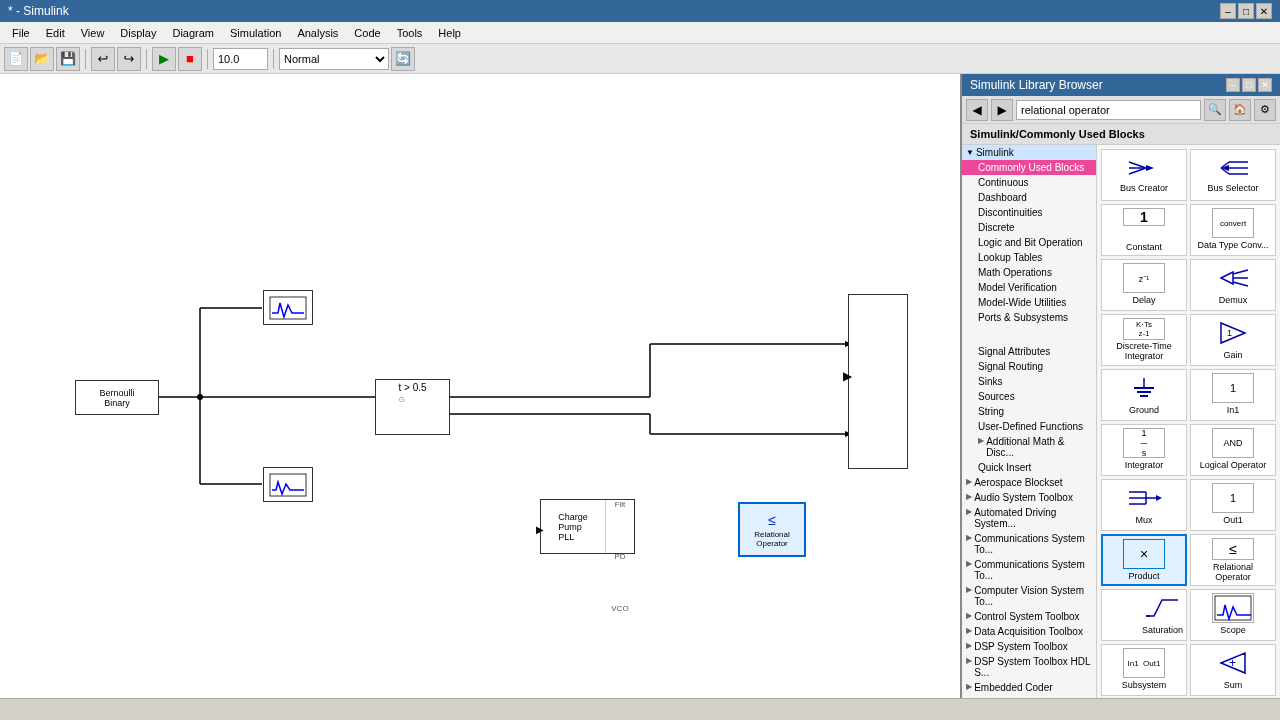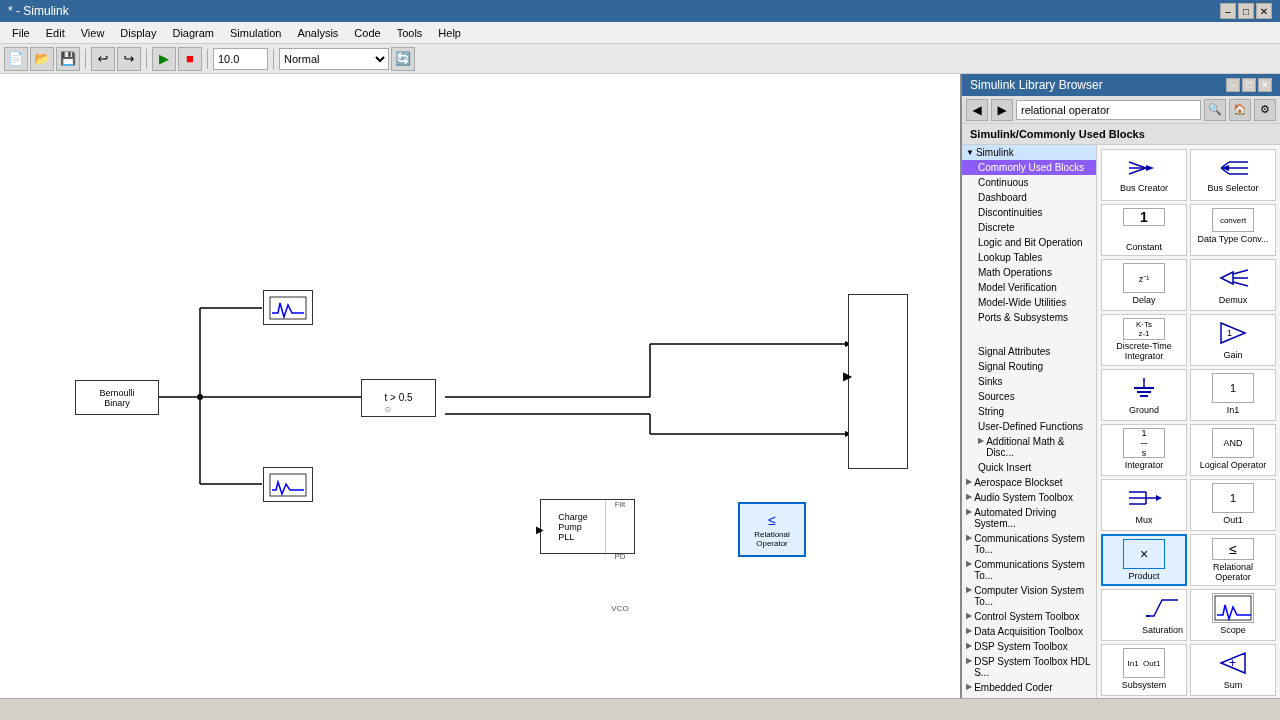--- a/index.html
+++ b/index.html
@@ -86,21 +86,21 @@
         <span>Bernoulli<br>Binary</span>
       </div>
 
       <div style="position:absolute;left:263px;top:216px;width:50px;height:35px;border:1px solid #333;background:white;display:flex;align-items:center;justify-content:center;cursor:move;">
         <svg width="40" height="26">
           <rect x="2" y="2" width="36" height="22" fill="white" stroke="#333" stroke-width="1"></rect>
           <polyline points="4,18 10,18 12,8 16,22 20,10 24,18 28,18 36,18" fill="none" stroke="blue" stroke-width="1.5"></polyline>
         </svg>
       </div>
 
-      <div style="position:absolute;left:361px;top:305px;width:75px;height:38px;border:1px solid #333;background:white;display:flex;align-items:flex-end;justify-content:center;font-size:9px;cursor:move;padding:2px;">
+      <div style="position:absolute;left:375px;top:305px;width:75px;height:56px;border:1px solid #333;background:white;display:flex;align-items:flex-start;justify-content:center;font-size:9px;cursor:move;padding:2px;">
         <div style="font-size:10px;">t &gt; 0.5<br><span style="font-size:8px;color:#888;">⊙</span></div>
       </div>
 
       <div style="position:absolute;left:263px;top:393px;width:50px;height:35px;border:1px solid #333;background:white;display:flex;align-items:center;justify-content:center;cursor:move;">
         <svg width="40" height="26">
           <rect x="2" y="2" width="36" height="22" fill="white" stroke="#333" stroke-width="1"></rect>
           <polyline points="4,18 8,18 10,10 14,22 18,12 22,18 28,18 36,18" fill="none" stroke="blue" stroke-width="1.5"></polyline>
         </svg>
       </div>
 
@@ -157,21 +157,21 @@
 
       <div style="display:flex;flex:1;overflow:hidden;">
 
         <div style="width:135px;background:#f5f5f5;border-right:1px solid #ccc;overflow-y:auto;font-size:10px;font-family:'Segoe UI',Arial,sans-serif;">
 
           <div style="padding:2px 4px;cursor:pointer;display:flex;align-items:center;gap:2px;background:#cce4ff;">
             <span style="font-size:8px;">▼</span>
             <span>Simulink</span>
           </div>
 
-          <div style="padding:2px 4px 2px 16px;cursor:pointer;background:#8b5cf6;color:white;font-size:10px;">Commonly Used Blocks</div>
+          <div style="padding:2px 4px 2px 16px;cursor:pointer;background:#ec4899;color:white;font-size:10px;">Commonly Used Blocks</div>
           <div style="padding:2px 4px 2px 16px;cursor:pointer;font-size:10px;">Continuous</div>
           <div style="padding:2px 4px 2px 16px;cursor:pointer;font-size:10px;">Dashboard</div>
           <div style="padding:2px 4px 2px 16px;cursor:pointer;font-size:10px;">Discontinuities</div>
           <div style="padding:2px 4px 2px 16px;cursor:pointer;font-size:10px;">Discrete</div>
           <div style="padding:2px 4px 2px 16px;cursor:pointer;font-size:10px;">Logic and Bit Operation</div>
           <div style="padding:2px 4px 2px 16px;cursor:pointer;font-size:10px;">Lookup Tables</div>
           <div style="padding:2px 4px 2px 16px;cursor:pointer;font-size:10px;">Math Operations</div>
           <div style="padding:2px 4px 2px 16px;cursor:pointer;font-size:10px;">Model Verification</div>
           <div style="padding:2px 4px 2px 16px;cursor:pointer;font-size:10px;">Model-Wide Utilities</div>
           <div style="padding:2px 4px 2px 16px;cursor:pointer;font-size:10px;">Ports &amp; Subsystems</div>
@@ -226,21 +226,21 @@
             </div>
             <span style="font-size:9px;text-align:center;">Bus Selector</span>
           </div>
 
           <div style="background:white;border:1px solid #ccc;padding:3px;display:flex;flex-direction:column;align-items:center;cursor:pointer;min-height:52px;">
             <div style="width:42px;height:30px;border:1px solid #aaa;display:flex;align-items:center;justify-content:center;font-size:14px;font-weight:bold;">1</div>
             <span style="font-size:9px;text-align:center;margin-top:16px;">Constant</span>
           </div>
 
           <div style="background:white;border:1px solid #ccc;padding:3px;display:flex;flex-direction:column;align-items:center;cursor:pointer;min-height:52px;">
-            <div style="width:42px;height:24px;border:1px solid #aaa;display:flex;align-items:center;justify-content:center;font-size:8px;">convert</div>
+            <div style="width:42px;height:30px;border:1px solid #aaa;display:flex;align-items:center;justify-content:center;font-size:8px;">convert</div>
             <span style="font-size:9px;text-align:center;margin-top:2px;">Data Type Conv...</span>
           </div>
 
           <div style="background:white;border:1px solid #ccc;padding:3px;display:flex;flex-direction:column;align-items:center;cursor:pointer;min-height:52px;">
             <div style="width:42px;height:30px;border:1px solid #aaa;display:flex;align-items:center;justify-content:center;font-size:9px;">z⁻¹</div>
             <span style="font-size:9px;text-align:center;margin-top:2px;">Delay</span>
           </div>
 
           <div style="background:white;border:1px solid #ccc;padding:3px;display:flex;flex-direction:column;align-items:center;cursor:pointer;min-height:52px;">
             <div style="width:42px;height:30px;display:flex;align-items:center;justify-content:center;">

